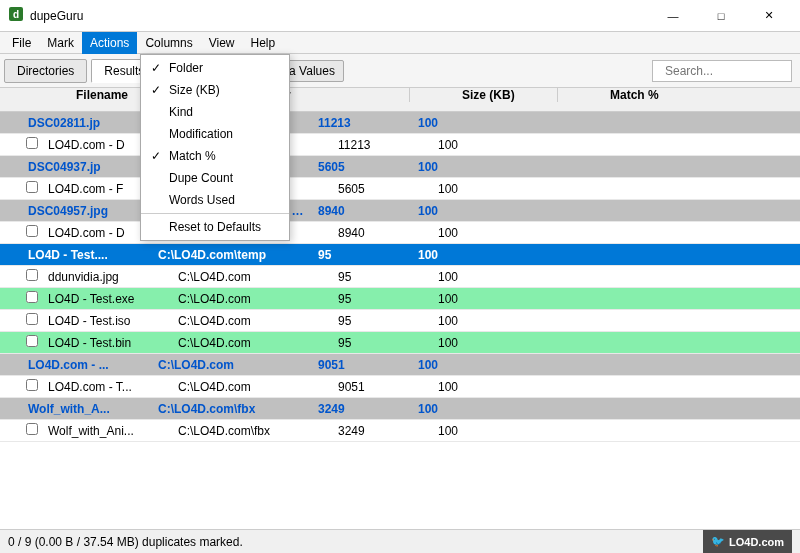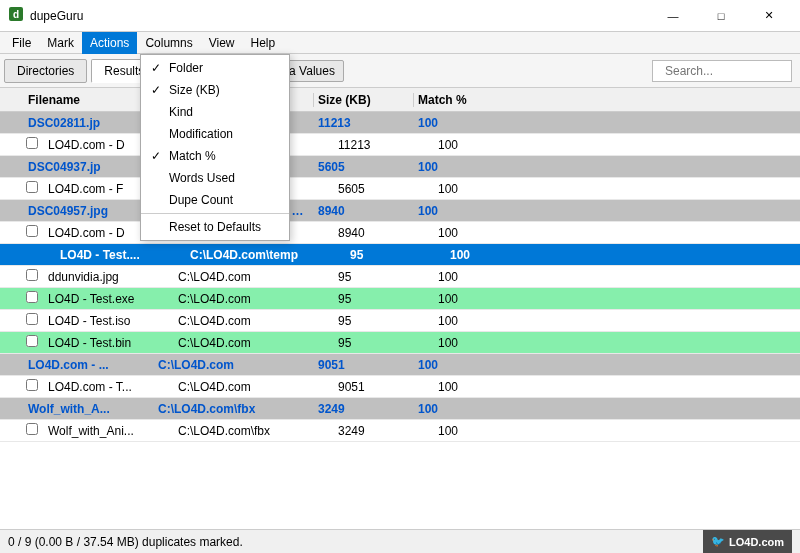--- a/index.html
+++ b/index.html
@@ -105,21 +105,22 @@
       font-size: 12px;
       color: #999;
     }
 
     
     #col-header {
       display: flex;
       background: #f0f0f0;
       border-bottom: 1px solid #ccc;
       height: 24px;
-      align-items: center;
+      align-items: flex-start;
+      gap: 48px;
     }
     .col-check { width: 24px; min-width: 24px; text-align: center; }
     .col-filename { width: 130px; min-width: 130px; padding: 0 4px; font-weight: 600; border-right: 1px solid #ccc; }
     .col-folder { width: 160px; min-width: 160px; padding: 0 4px; font-weight: 600; border-right: 1px solid #ccc; }
     .col-size { width: 100px; min-width: 100px; padding: 0 4px; font-weight: 600; border-right: 1px solid #ccc; }
     .col-match { width: 100px; min-width: 100px; padding: 0 4px; font-weight: 600; }
 
     
     #table-body {
       overflow-y: auto;
@@ -132,21 +133,20 @@
       height: 22px;
       border-bottom: 1px solid #e8e8e8;
     }
     .table-row.group-header {
       background: #c0c0c0;
       font-weight: 600;
     }
     .table-row.group-header.blue-selected {
       background: #0078d7;
       color: white;
-      padding-left: 32px;
     }
     .table-row.subrow {
       background: #ffffff;
       padding-left: 20px;
     }
     .table-row.subrow.alt {
       background: #86efac;
     }
     .row-check { width: 24px; min-width: 24px; text-align: center; }
     .row-filename { width: 130px; min-width: 130px; padding: 0 4px; overflow: hidden; text-overflow: ellipsis; white-space: nowrap; }
@@ -415,24 +415,24 @@
     <div class="dropdown-item">
     <span class="checkmark"></span>
     <span>Modification</span>
   </div>
     <div class="dropdown-item">
     <span class="checkmark">✓</span>
     <span>Match %</span>
   </div>
     <div class="dropdown-item">
     <span class="checkmark"></span>
+    <span>Dupe Count</span>
+  </div>
+    <div class="dropdown-item">
+    <span class="checkmark"></span>
     <span>Words Used</span>
-  </div>
-    <div class="dropdown-item">
-    <span class="checkmark"></span>
-    <span>Dupe Count</span>
   </div>
     <div class="dropdown-separator"></div>
     <div class="dropdown-item">
     <span class="checkmark"></span>
     <span>Reset to Defaults</span>
   </div>
   </div>
 
 </body></html>

